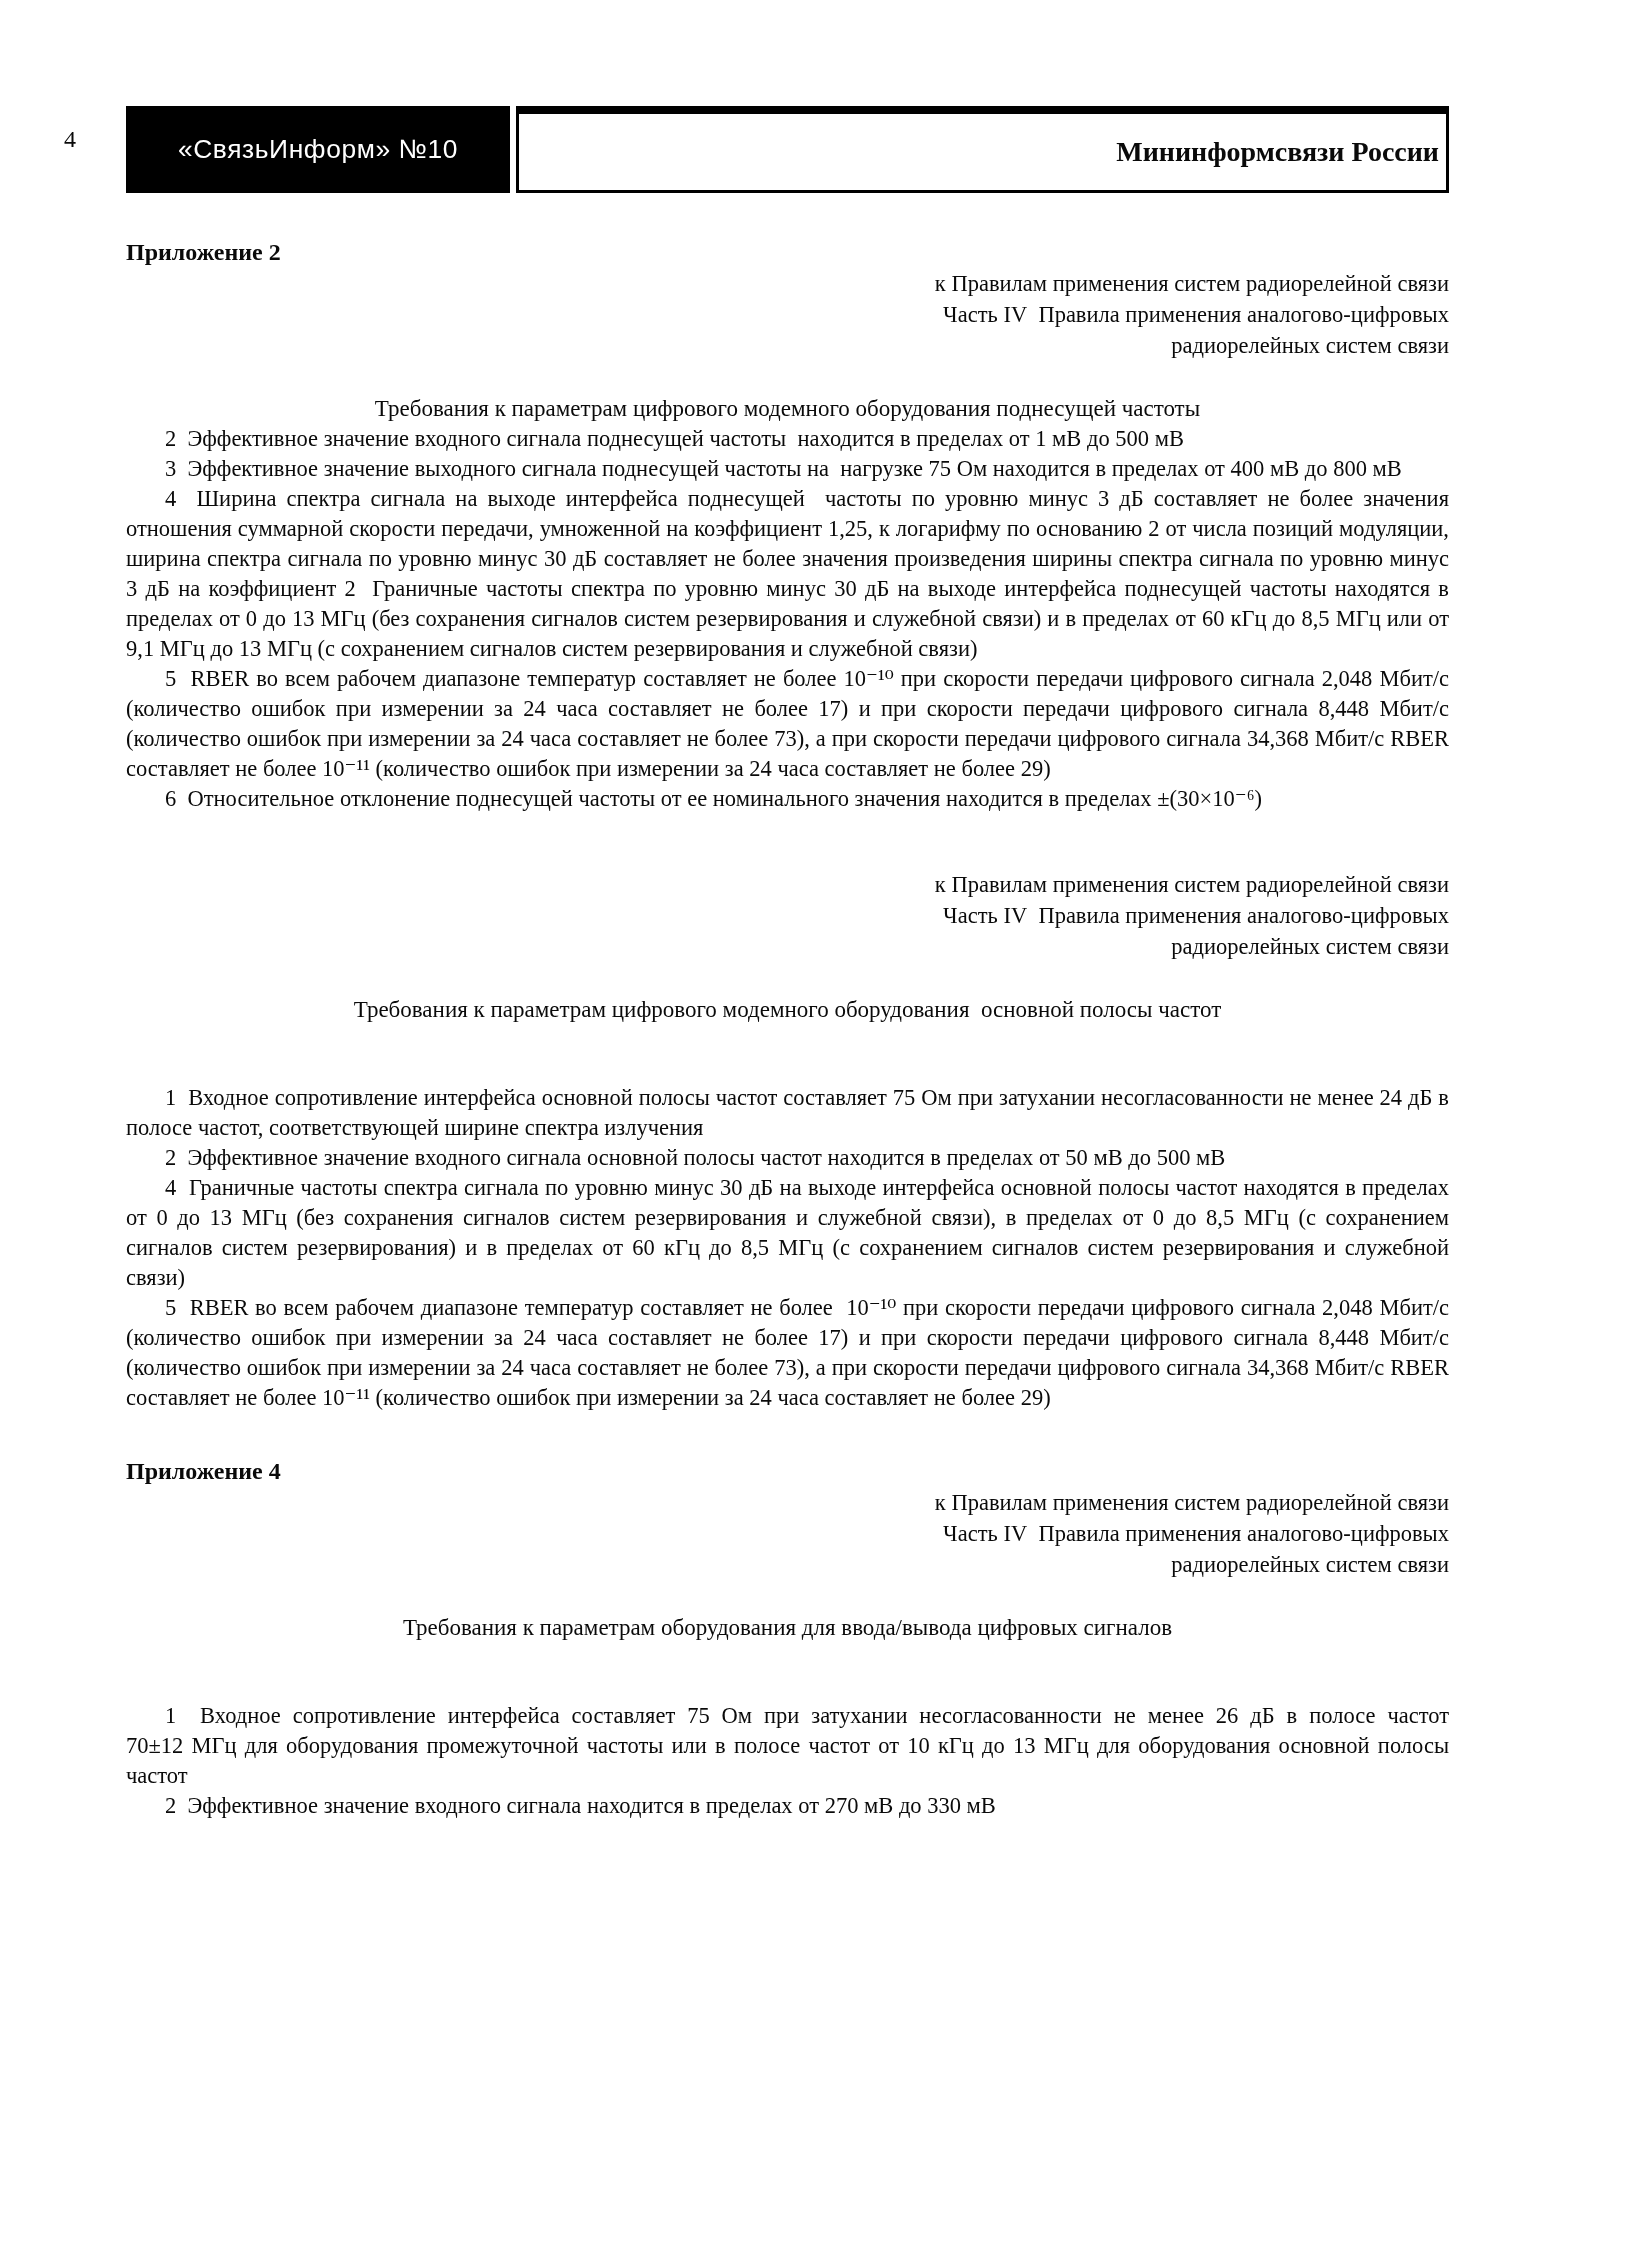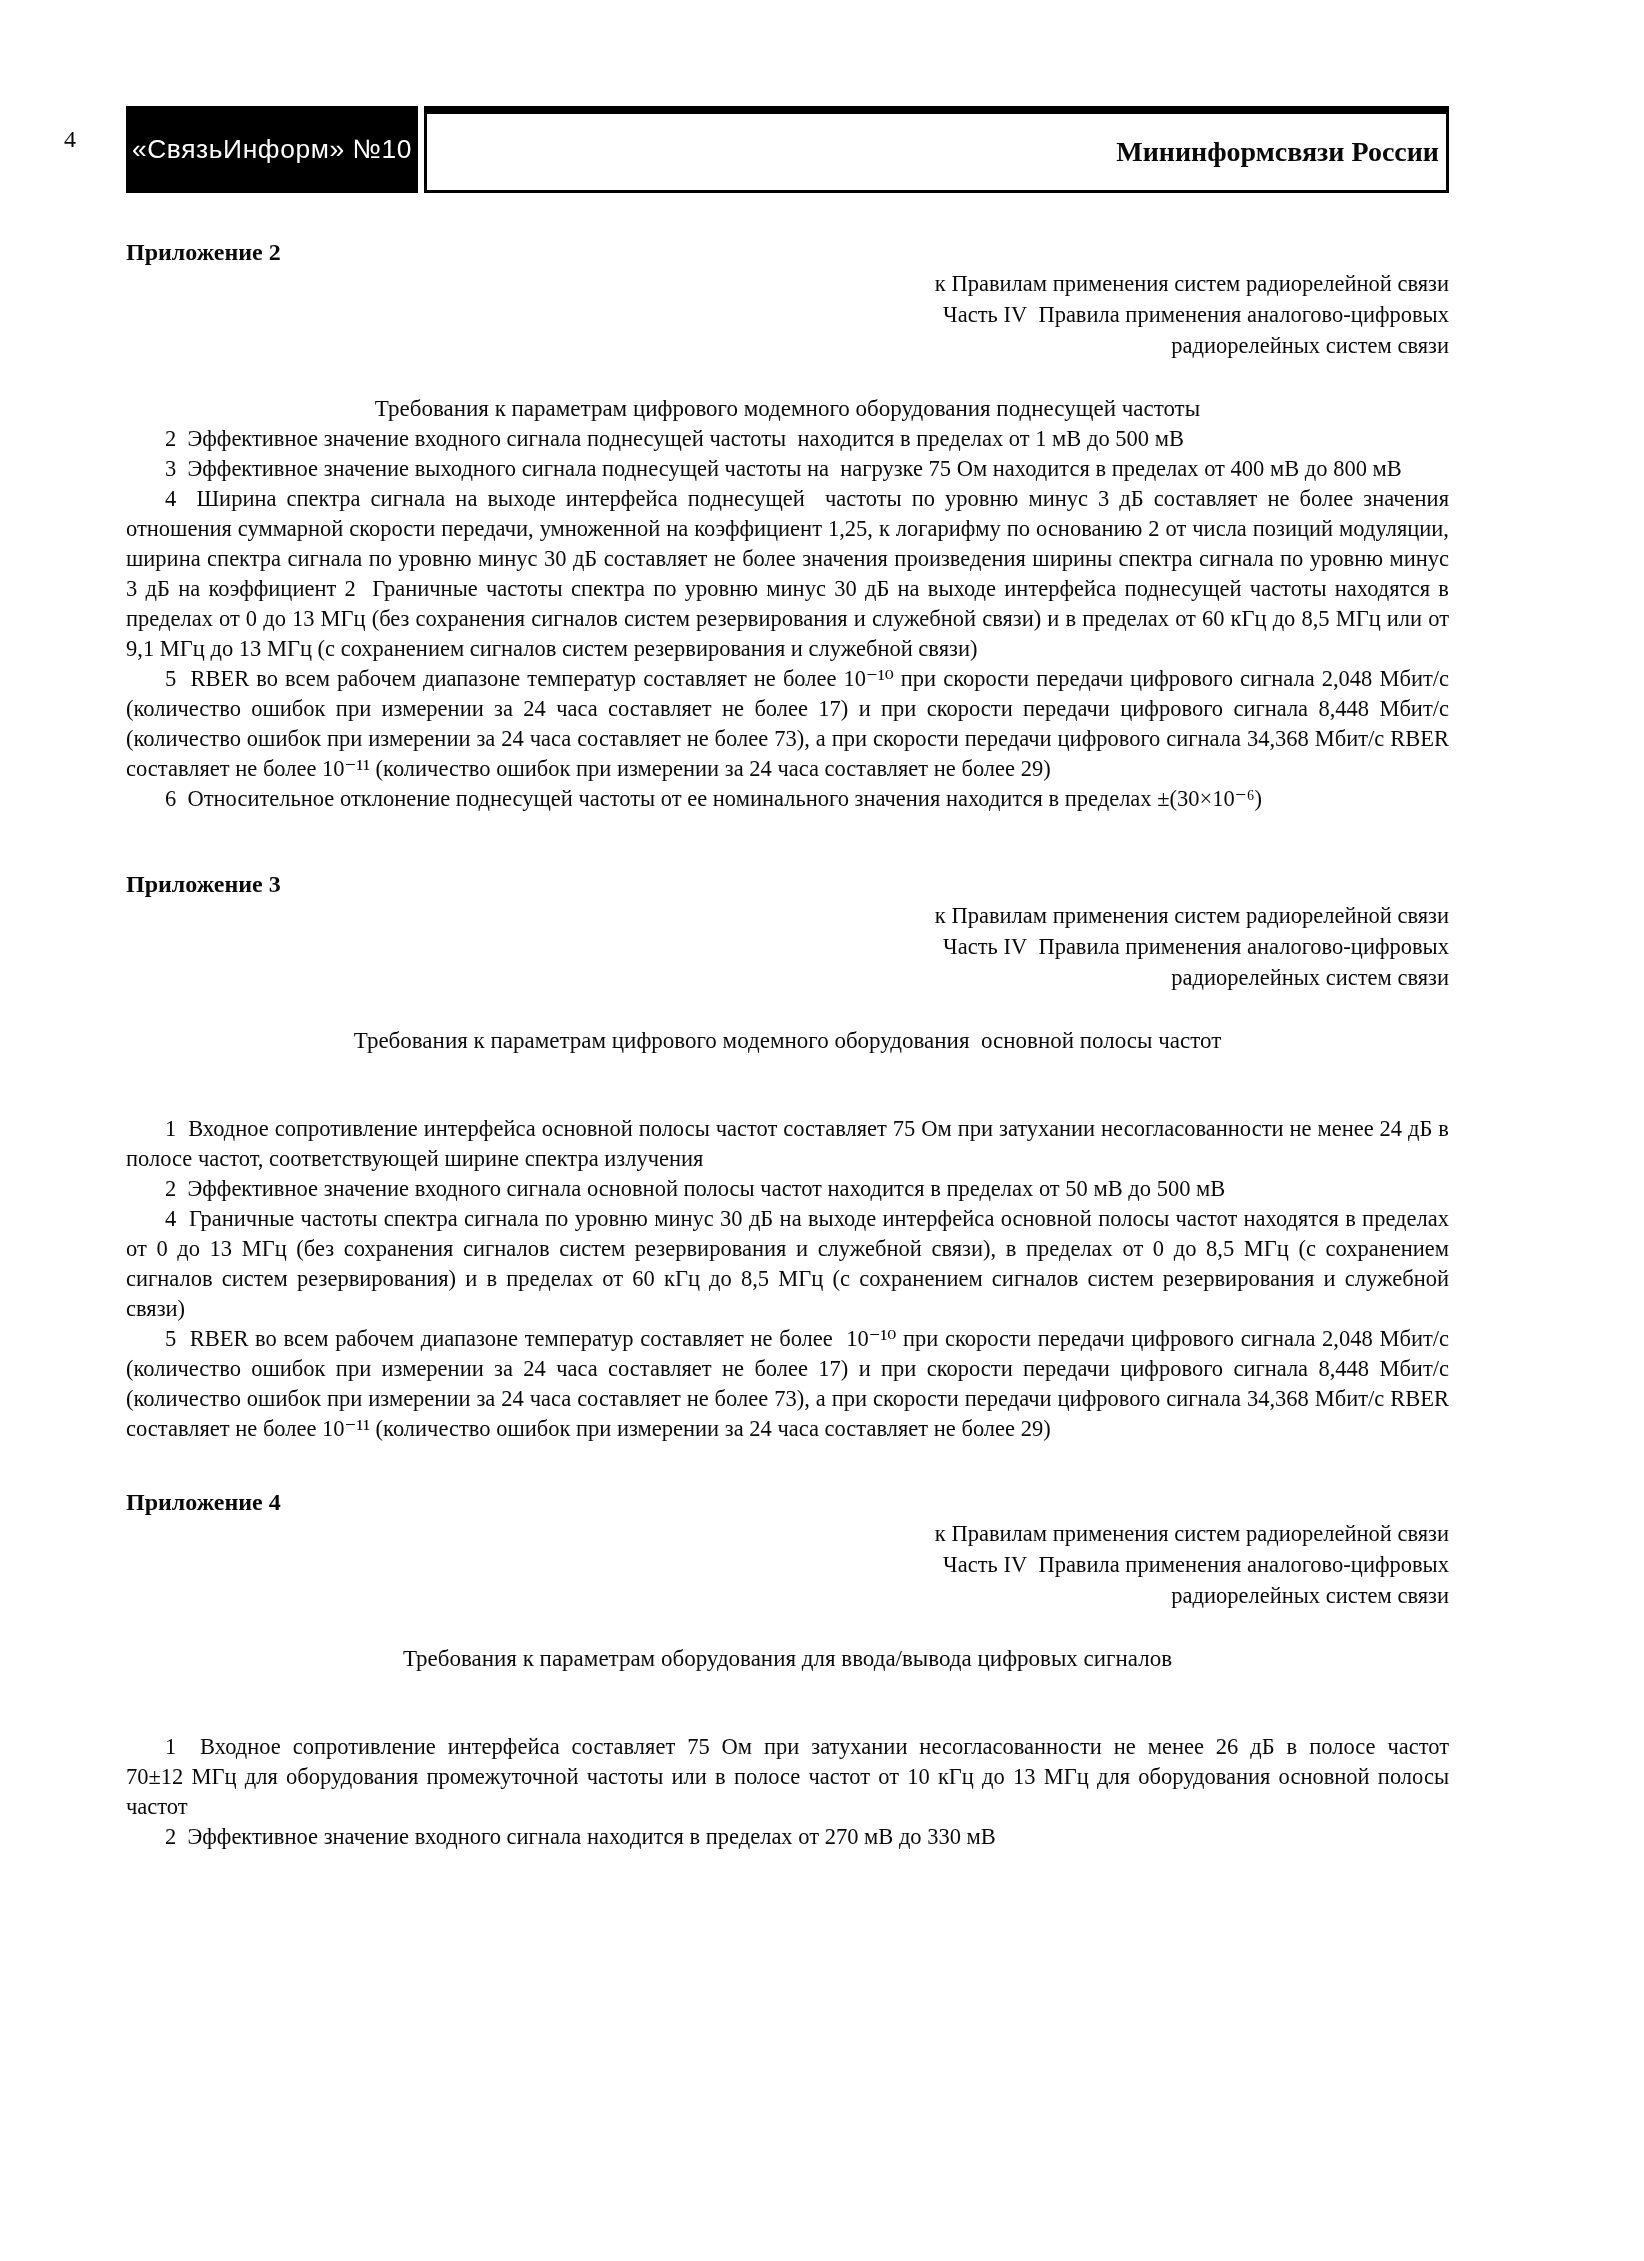--- a/index.html
+++ b/index.html
@@ -19,21 +19,21 @@
     left: 64px;
     top: 126px;
     font-size: 24px;
   }
   .header {
     display: flex;
     align-items: stretch;
     height: 87px;
   }
   .journal-box {
-    width: 292px;
+    width: 384px;
     background: #000000;
     color: #ffffff;
     display: flex;
     align-items: center;
     justify-content: center;
     font-family: "Liberation Sans", sans-serif;
     font-size: 26.4px;
     letter-spacing: 0.6px;
   }
   .ministry-box {
@@ -103,21 +103,20 @@
     <div class="app-ref">радиорелейных систем связи</div>
     <h2 class="app-title">Требования к параметрам цифрового модемного оборудования поднесущей частоты</h2>
     <p class="para">2&nbsp;&nbsp;Эффективное значение входного сигнала поднесущей частоты&nbsp; находится в пределах от 1&nbsp;мВ до 500&nbsp;мВ</p>
     <p class="para">3&nbsp;&nbsp;Эффективное значение выходного сигнала поднесущей частоты на&nbsp; нагрузке 75&nbsp;Ом находится в пределах от 400&nbsp;мВ до 800&nbsp;мВ</p>
     <p class="para">4&nbsp;&nbsp;Ширина спектра сигнала на выходе интерфейса поднесущей&nbsp; частоты по уровню минус 3&nbsp;дБ составляет не более значения отношения суммарной скорости передачи, умноженной на коэффициент 1,25, к логарифму по основанию 2 от числа позиций модуляции, ширина спектра сигнала по уровню минус 30&nbsp;дБ составляет не более значения произведения ширины спектра сигнала по уровню минус 3&nbsp;дБ на коэффициент 2&nbsp; Граничные частоты спектра по уровню минус 30&nbsp;дБ на выходе интерфейса поднесущей частоты находятся в пределах от 0 до 13&nbsp;МГц (без сохранения сигналов систем резервирования и служебной связи) и в пределах от 60&nbsp;кГц до 8,5&nbsp;МГц или от 9,1&nbsp;МГц до 13&nbsp;МГц (с сохранением сигналов систем резервирования и служебной связи)</p>
     <p class="para">5&nbsp;&nbsp;RBER во всем рабочем диапазоне температур составляет не более 10⁻¹⁰ при скорости передачи цифрового сигнала 2,048&nbsp;Мбит/с (количество ошибок при измерении за 24&nbsp;часа составляет не более 17) и при скорости передачи цифрового сигнала 8,448&nbsp;Мбит/с (количество ошибок при измерении за 24&nbsp;часа составляет не более 73), а при&nbsp;скорости передачи цифрового сигнала 34,368&nbsp;Мбит/с RBER составляет не&nbsp;более 10⁻¹¹ (количество ошибок при измерении за 24&nbsp;часа составляет не более 29)</p>
     <p class="para">6&nbsp;&nbsp;Относительное отклонение поднесущей частоты от ее номинального значения находится в пределах ±(30×10⁻⁶)</p>
   </section>
 
   <section class="appendix appendix-3">
-    <div class="app-label">Приложение 3</div>
     <div class="app-ref">к Правилам применения систем радиорелейной связи</div>
     <div class="app-ref">Часть IV&nbsp; Правила применения аналогово-цифровых</div>
     <div class="app-ref">радиорелейных систем связи</div>
     <h2 class="app-title">Требования к параметрам цифрового модемного оборудования&nbsp; основной полосы частот</h2>
     <p class="para para-first">1&nbsp;&nbsp;Входное сопротивление интерфейса основной полосы частот составляет 75&nbsp;Ом при затухании несогласованности не менее 24&nbsp;дБ в полосе частот, соответствующей ширине спектра излучения</p>
     <p class="para">2&nbsp;&nbsp;Эффективное значение входного сигнала основной полосы частот находится в пределах от 50&nbsp;мВ до 500&nbsp;мВ</p>
     <p class="para">4&nbsp;&nbsp;Граничные частоты спектра сигнала по уровню минус 30&nbsp;дБ на выходе интерфейса основной полосы частот находятся в пределах от 0 до 13&nbsp;МГц (без сохранения сигналов систем резервирования и служебной связи), в пределах от 0 до 8,5&nbsp;МГц (с сохранением сигналов систем резервирования) и в пределах от 60&nbsp;кГц до 8,5&nbsp;МГц (с сохранением сигналов систем резервирования и служебной связи)</p>
     <p class="para">5&nbsp;&nbsp;RBER во всем рабочем диапазоне температур составляет не более &nbsp;10⁻¹⁰ при скорости передачи цифрового сигнала 2,048&nbsp;Мбит/с (количество ошибок при измерении за 24&nbsp;часа составляет не более 17) и при скорости передачи цифрового сигнала 8,448&nbsp;Мбит/с (количество ошибок при измерении за 24&nbsp;часа составляет не более 73), а при&nbsp;скорости передачи цифрового сигнала 34,368&nbsp;Мбит/с RBER составляет не&nbsp;более 10⁻¹¹ (количество ошибок при измерении за 24&nbsp;часа составляет не более 29)</p>
   </section>
 

